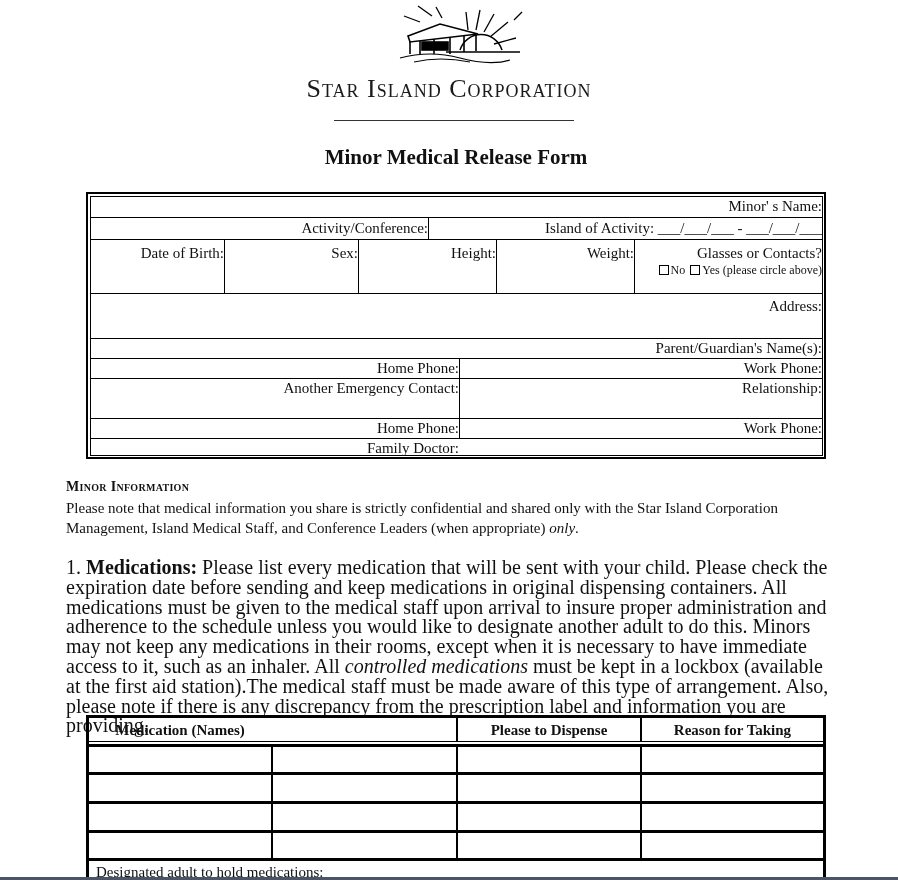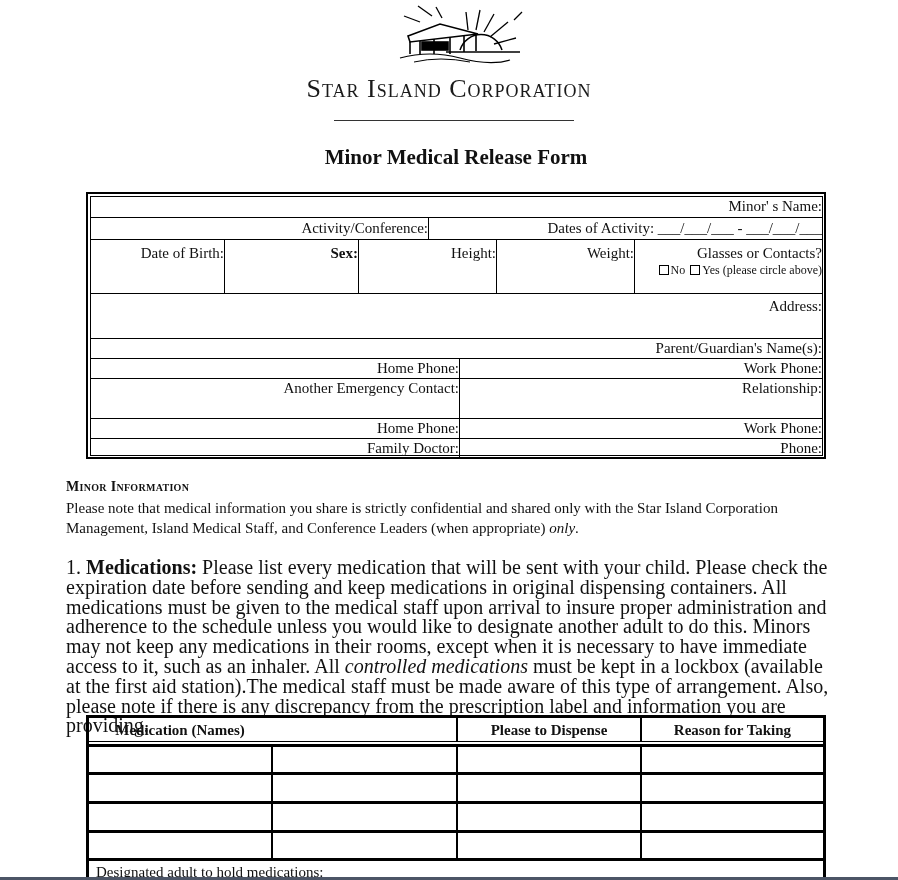--- a/index.html
+++ b/index.html
@@ -80,28 +80,28 @@
     <div class="row" style="top:0;height:21px;">
       <div class="cell" style="left:0;right:0;">
           <span class="lbl">Minor' s Name:</span>
         </div>
     </div>
     <div class="row" style="top:21px;height:22px;">
       <div class="cell" style="left:0;width:337px;padding-top:1px;">
           <span class="lbl">Activity/Conference:</span>
         </div>
       <div class="cell bl" style="left:337px;right:0;padding-top:1px;padding-left:9px;">
-          <span class="lbl">Dates of Activity: ___/___/___ - ___/___/___</span>
+          <span class="lbl">Island of Activity: ___/___/___ - ___/___/___</span>
         </div>
     </div>
     <div class="row" style="top:43px;height:54px;">
       <div class="cell" style="left:0;width:133px;padding-top:4px;">
           <span class="lbl">Date of Birth:</span>
         </div>
-      <div class="cell bl" style="left:133px;width:134px;padding-top:4px;padding-left:9px;font-weight:bold;">
+      <div class="cell bl" style="left:133px;width:134px;padding-top:4px;padding-left:9px;">
           <span class="lbl">Sex:</span>
         </div>
       <div class="cell bl" style="left:267px;width:138px;padding-top:4px;padding-left:9px;">
           <span class="lbl">Height:</span>
         </div>
       <div class="cell bl" style="left:405px;width:138px;padding-top:4px;padding-left:9px;">
           <span class="lbl">Weight:</span>
         </div>
       <div class="cell bl" style="left:543px;right:0;padding-top:4px;padding-left:9px;">
         <span class="lbl">Glasses or Contacts?</span>
@@ -142,23 +142,20 @@
           <span class="lbl">Home Phone:</span>
         </div>
       <div class="cell bl" style="left:368px;right:0;padding-left:9px;">
           <span class="lbl">Work Phone:</span>
         </div>
     </div>
     <div class="row" style="top:242px;height:20px;">
       <div class="cell" style="left:0;width:368px;">
           <span class="lbl">Family Doctor:</span>
         </div>
-      <div class="cell bl" style="left:368px;right:0;padding-left:9px;">
-          <span class="lbl">Phone:</span>
-        </div>
     </div>
   </div>
 </div>
 
 <div id="minor-heading" class="abs">Minor Information</div>
 <div id="minor-note" class="abs"><span>Please note that medical information you share is strictly confidential and shared only with the Star Island Corporation Management, Island Medical Staff, and Conference Leaders (when appropriate) </span><em>only</em><span>.</span></div>
 <div id="med-para" class="abs"><span>1. </span><b>Medications:</b><span> Please list every medication that will be sent with your child. Please check the expiration date before sending and keep medications in original dispensing containers. All medications must be given to the medical staff upon arrival to insure proper administration and adherence to the schedule unless you would like to designate another adult to do this. Minors may not keep any medications in their rooms, except when it is necessary to have immediate access to it, such as an inhaler. All </span><em>controlled medications</em><span> must be kept in a lockbox (available at the first aid station).The medical staff must be made aware of this type of arrangement. Also, please note if there is any discrepancy from the prescription label and information you are providing.</span></div>
 
 <div id="med-table" class="abs">
   <div class="mrow" style="top:0;height:24px;border-bottom:1px solid #000;">

